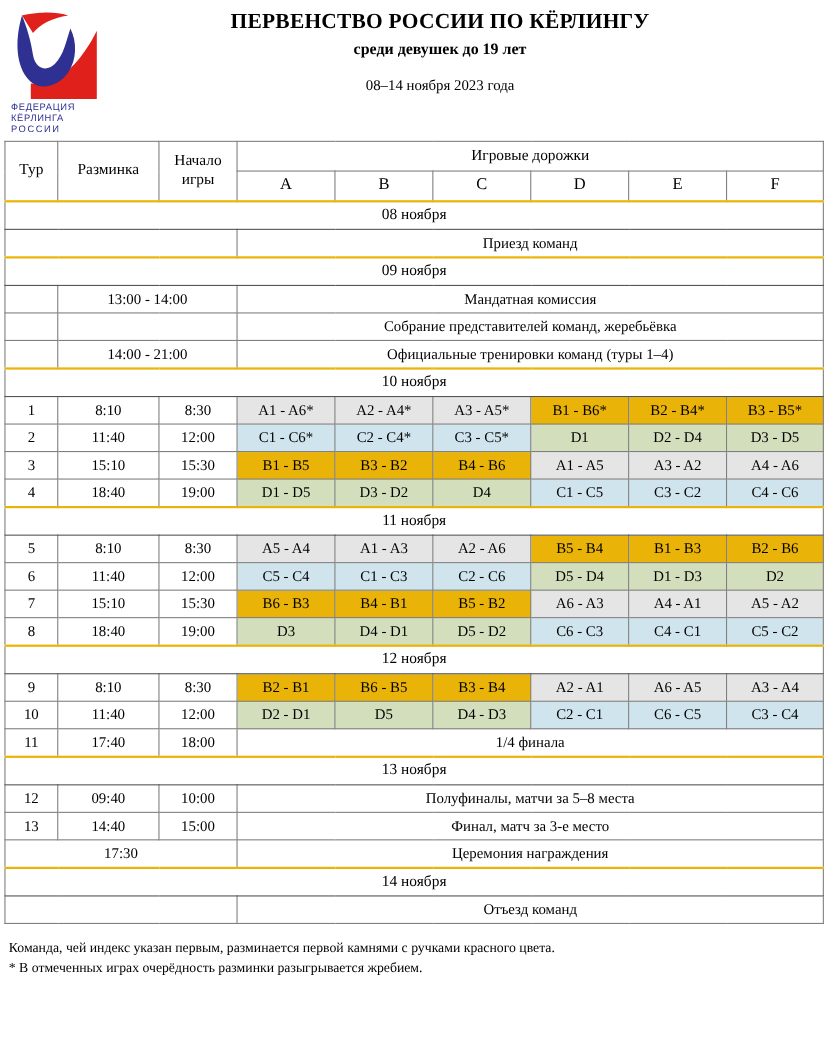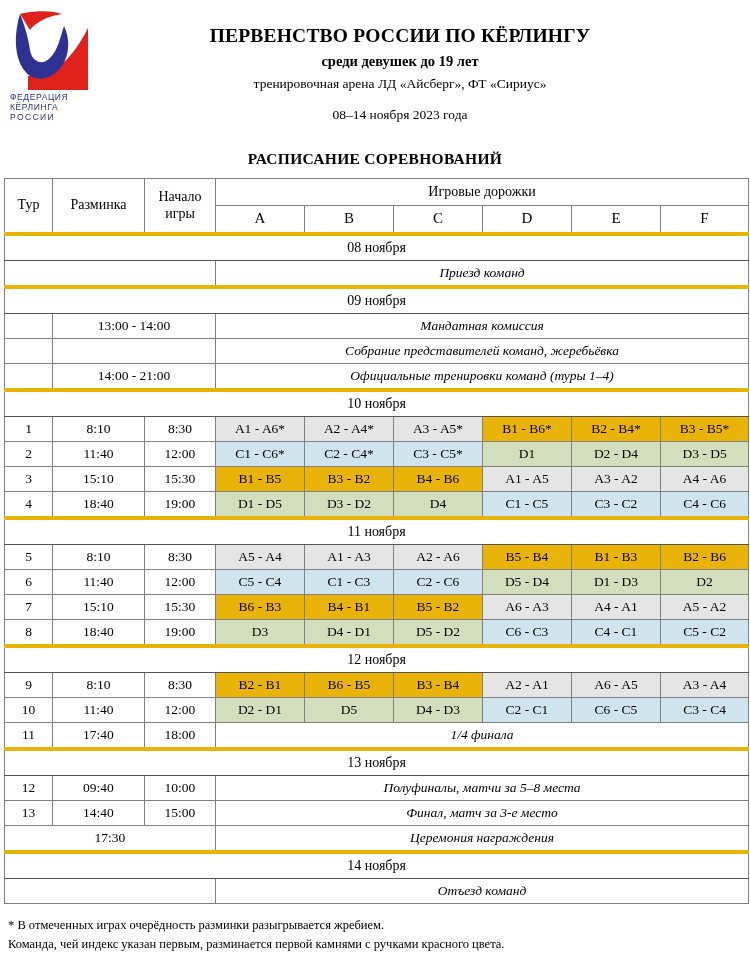--- a/index.html
+++ b/index.html
@@ -30,21 +30,21 @@
   .logo {
     position: absolute;
     left: 0;
     top: 4px;
     width: 104px;
     height: 118px;
   }
   .logo svg { display: block; }
 
   .titles {
-    padding-top: 24px;
+    padding-top: 8px;
     text-align: center;
     margin-left: 110px;
     margin-right: 60px;
   }
   .title-main {
     font-size: 19.5px;
     font-weight: bold;
     letter-spacing: 0.2px;
     line-height: 1.25;
   }
@@ -104,27 +104,27 @@
   .day-row td {
     text-align: left;
     font-weight: bold;
     font-size: 14px;
     padding-left: 8px;
     height: 27px;
     border-left: 1px solid #808080;
     border-right: 1px solid #808080;
   }
   .day-row td.daycell {
-    border-top: 4px solid #eab308;
+    border-top: 2px solid #eab308;
     border-bottom: 1px solid #555;
   }
   .blankcell {
     border: 1px solid #808080;
   }
-  .evt { font-size: 13.5px; font-style: italic; }
+  .evt { font-size: 13.5px; }
 
   
   .c-A { background: #e5e5e5; }
   .c-B { background: #eab308; }
   .c-C { background: #cfe4ec; }
   .c-D { background: #d3debc; }
 
   
   .notes {
     margin: 12px 0 0 8px;
@@ -150,26 +150,24 @@
                  C60 34 58 46 50 54 C42 62 32 58 30 46 C28 32 24 20 20 10 Z" fill="#2e3192"></path>
         <text x="10" y="96" font-family="&quot;Liberation Sans&quot;, sans-serif" font-size="8.5" fill="#2e3192" letter-spacing="0.6">ФЕДЕРАЦИЯ</text>
         <text x="10" y="106" font-family="&quot;Liberation Sans&quot;, sans-serif" font-size="8.5" fill="#2e3192" letter-spacing="0.6">КЁРЛИНГА</text>
         <text x="10" y="116" font-family="&quot;Liberation Sans&quot;, sans-serif" font-size="8.5" fill="#2e3192" letter-spacing="1.4">РОССИИ</text>
       </svg>
     </div>
 
     <div class="titles">
       <div class="title-main">ПЕРВЕНСТВО РОССИИ ПО КЁРЛИНГУ</div>
       <div class="title-sub">среди девушек до 19 лет</div>
-      <div class="title-venue">тренировочная арена ЛД «Айсберг», ФТ «Сириус»</div>
       <div class="title-dates">08–14 ноября 2023 года</div>
     </div>
   </div>
 
-  <div class="schedule-heading">РАСПИСАНИЕ СОРЕВНОВАНИЙ</div>
 
   <table class="sched">
     <colgroup>
       <col style="width:48px">
       <col style="width:92px">
       <col style="width:71px">
       <col style="width:89px">
       <col style="width:89px">
       <col style="width:89px">
       <col style="width:89px">
@@ -369,17 +367,17 @@
           <td class="daycell" colspan="9">14 ноября</td>
         </tr>
         <tr>
           <td colspan="3" class="blankcell"></td>
           <td colspan="6" class="evt">Отъезд команд</td>
         </tr>
       </tbody>
   </table>
 
   <div class="notes">
+    <div>Команда, чей индекс указан первым, разминается первой камнями с ручками красного цвета.</div>
     <div>* В отмеченных играх очерёдность разминки разыгрывается жребием.</div>
-    <div>Команда, чей индекс указан первым, разминается первой камнями с ручками красного цвета.</div>
   </div>
 
 </div>
 
 </body></html>

